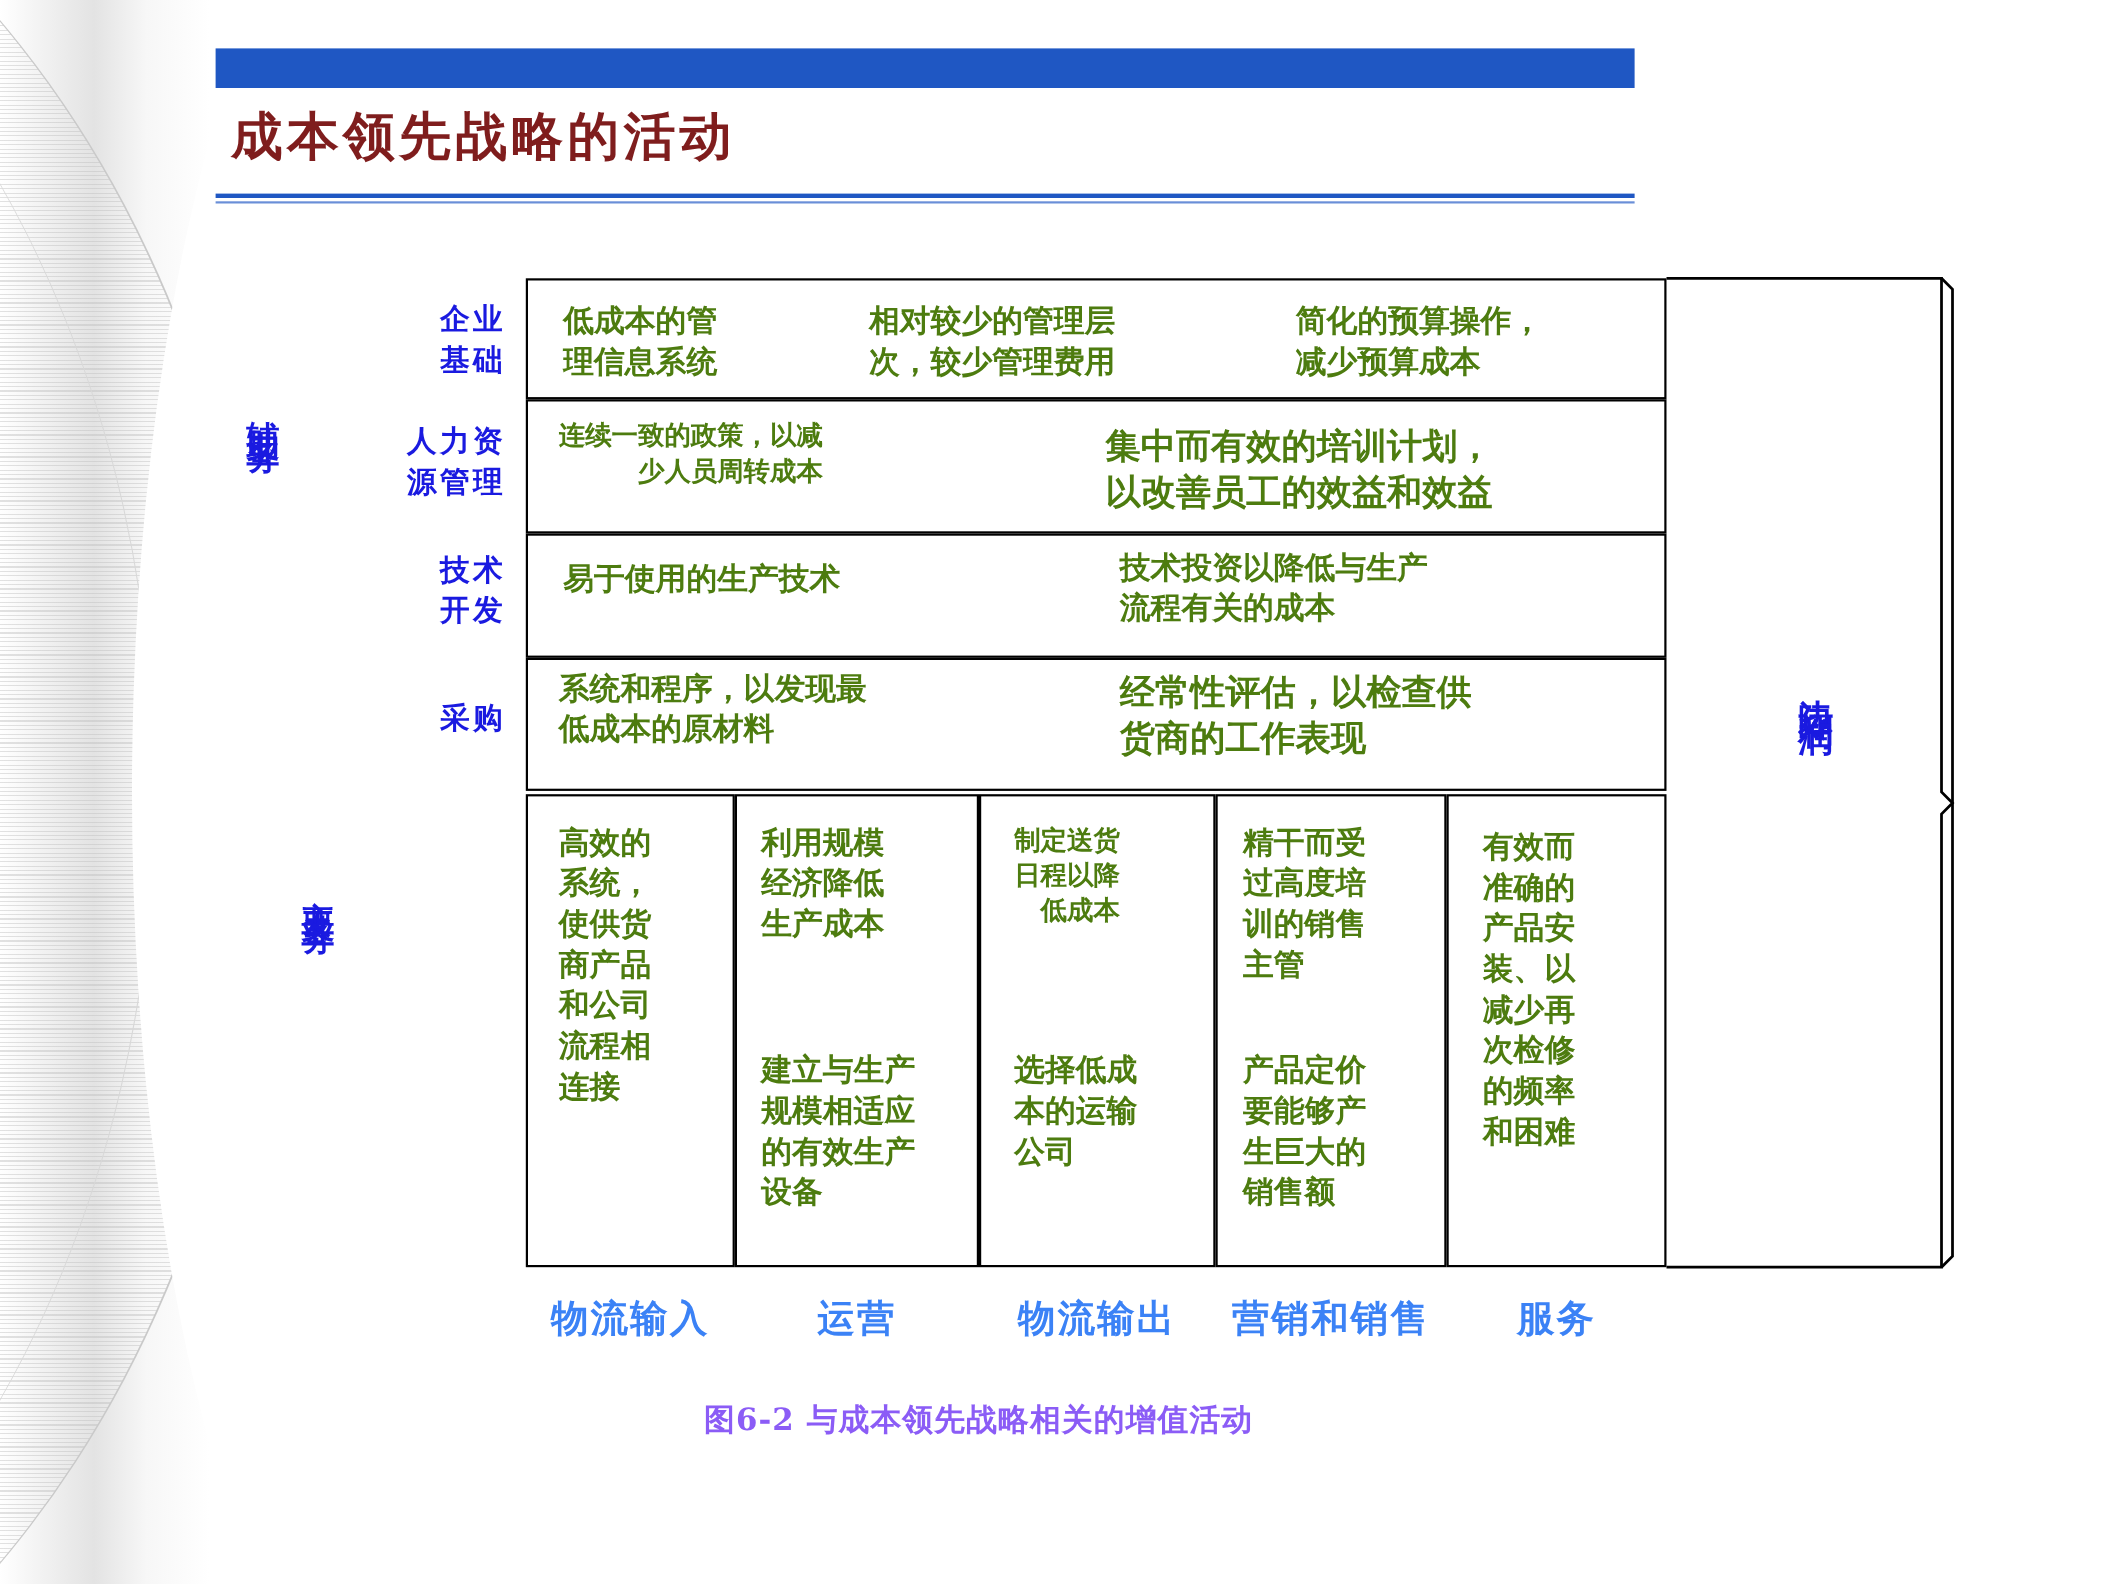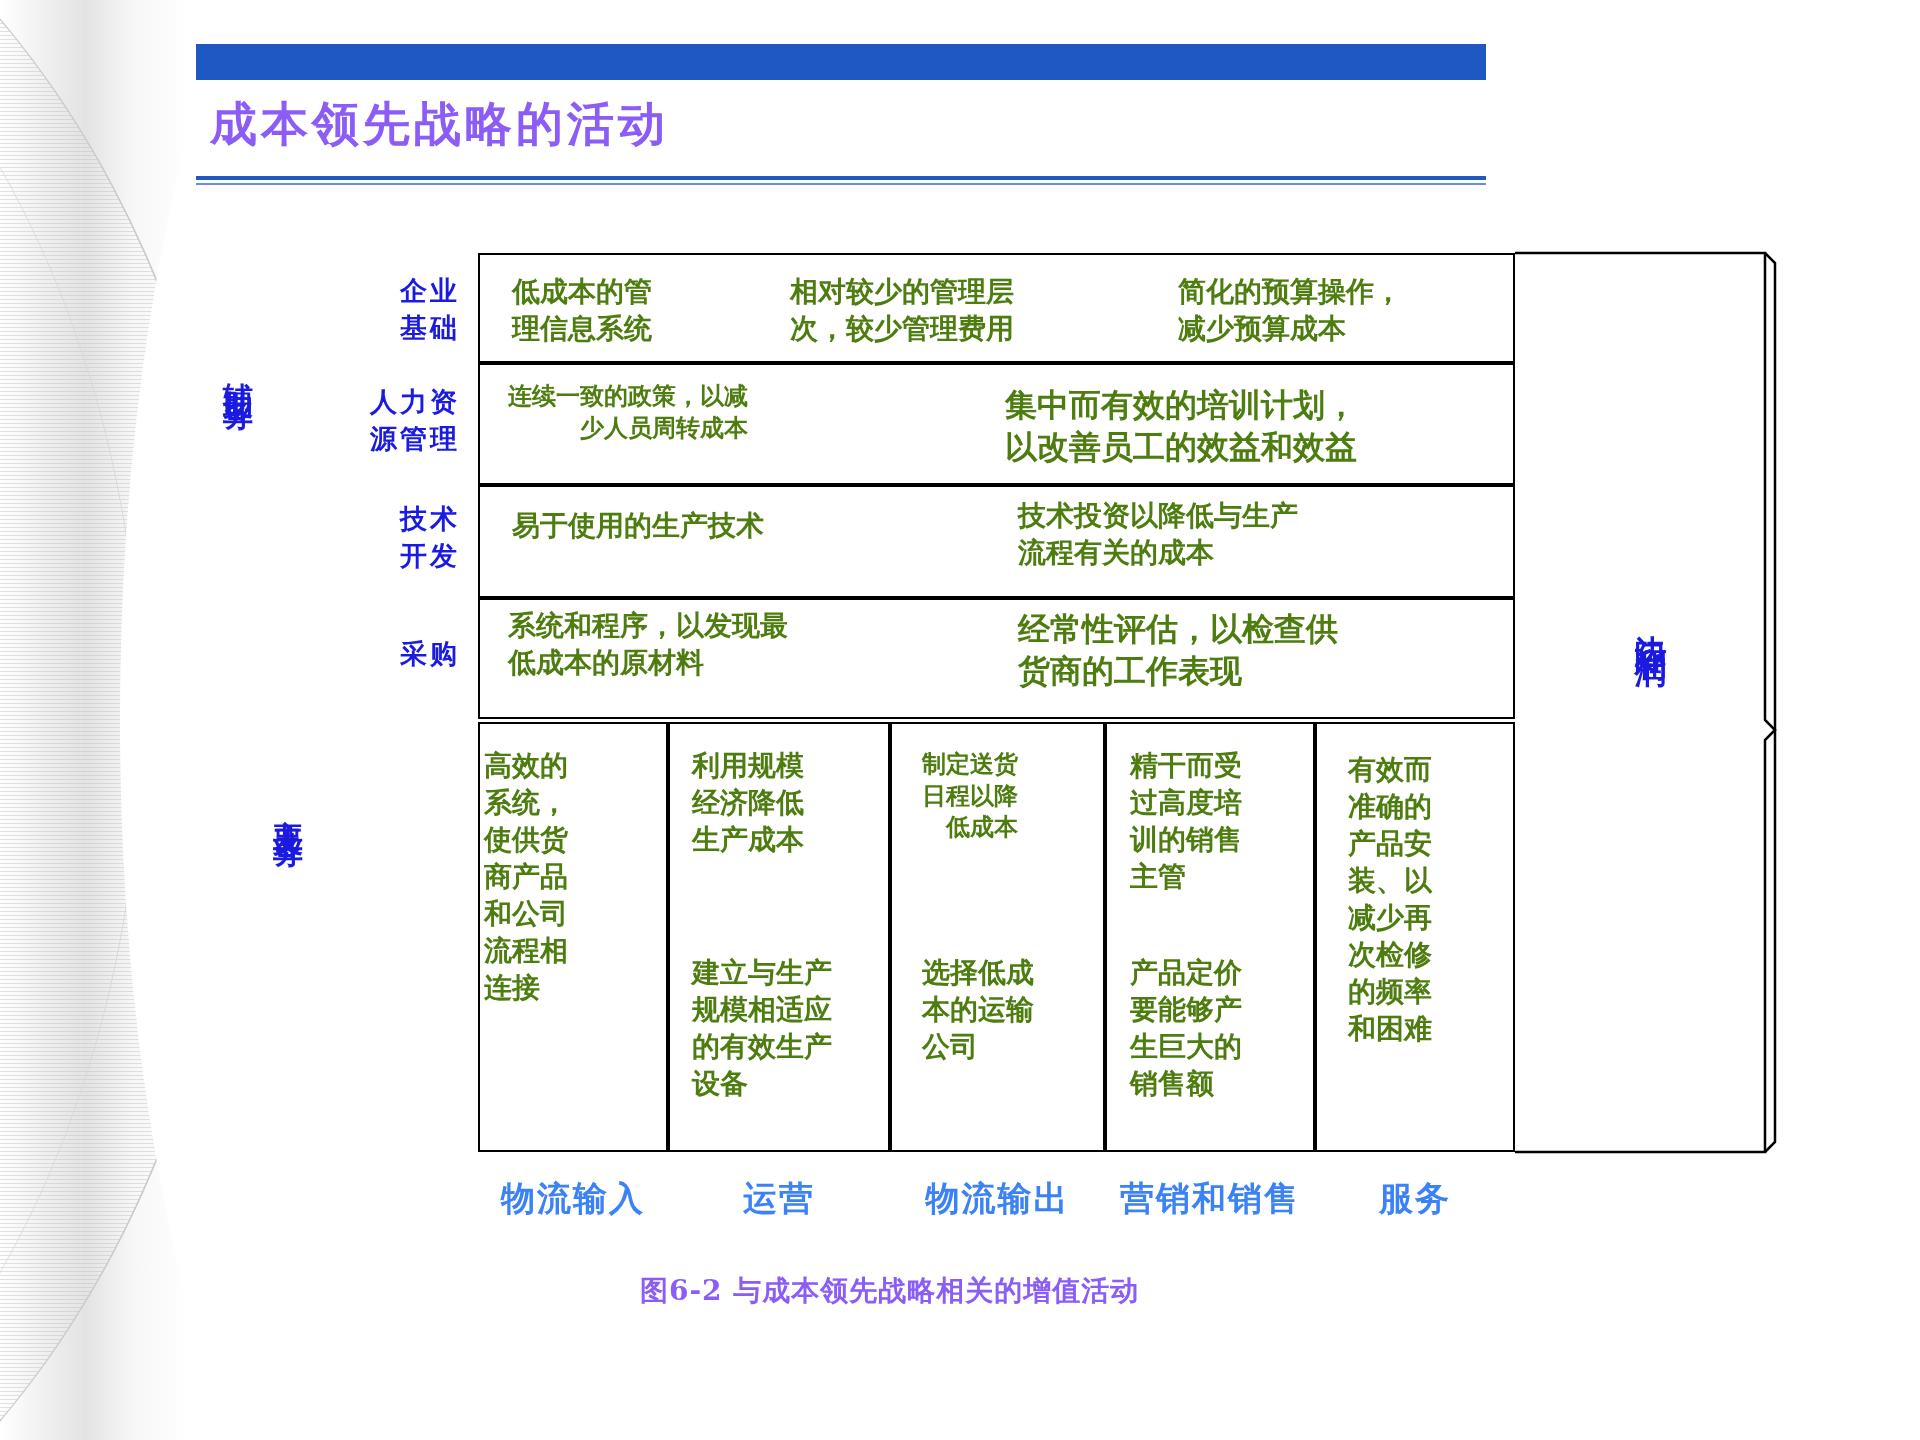--- a/index.html
+++ b/index.html
@@ -57,21 +57,21 @@
     left: 196px; top: 44px;
     width: 1290px; height: 36px;
     background: #1f57c3;
   }
   .slide-title {
     position: absolute;
     left: 210px; top: 93px;
     font-family: "DejaVu Serif", "Liberation Serif", serif;
     font-weight: bold;
     font-size: 47px;
-    color: #8b5cf6;
+    color: #7f1d1d;
     letter-spacing: 4px;
     white-space: nowrap;
   }
   .rule-thick {
     position: absolute;
     left: 196px; top: 176px;
     width: 1290px; height: 4px;
     background: #1f57c3;
   }
   .rule-thin {
@@ -210,21 +210,21 @@
 低成本的原材料</div>
   <div class="tb" style="left:1018px; top:608px; font-size:32px;">经常性评估，以检查供
 货商的工作表现</div>
 
   <div class="box" style="left:478px; top:722px; width:190px; height:430px;"></div>
   <div class="box" style="left:668px; top:722px; width:222px; height:430px;"></div>
   <div class="box" style="left:890px; top:722px; width:215px; height:430px;"></div>
   <div class="box" style="left:1105px; top:722px; width:210px; height:430px;"></div>
   <div class="box" style="left:1315px; top:722px; width:200px; height:430px;"></div>
 
-  <div class="tb" style="left:484px; top:748px; font-size:28px;">高效的
+  <div class="tb" style="left:508px; top:748px; font-size:28px;">高效的
 系统，
 使供货
 商产品
 和公司
 流程相
 连接</div>
 
   <div class="tb" style="left:692px; top:748px; font-size:28px;">利用规模
 经济降低
 生产成本</div>

